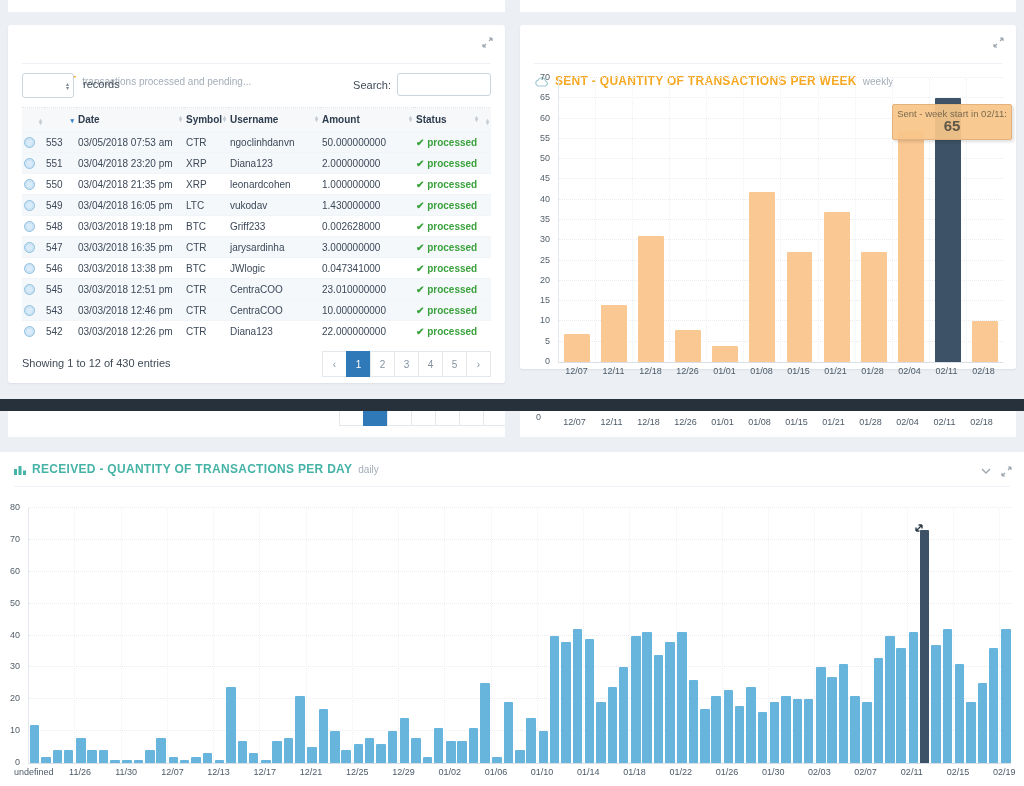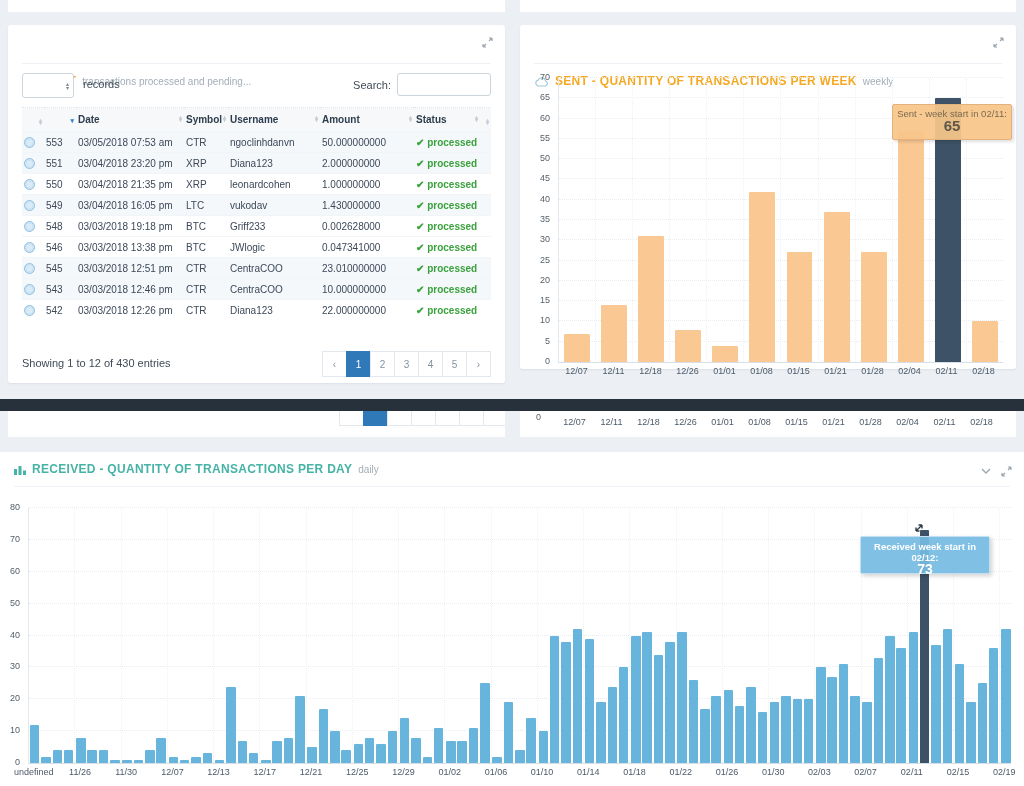--- a/index.html
+++ b/index.html
@@ -199,20 +199,30 @@
         <tr>
           <td><span class="rowicon"></span></td>
           <td>548</td>
           <td>03/03/2018 19:18 pm</td>
           <td>BTC</td>
           <td>Griff233</td>
           <td>0.002628000</td>
           <td><span class="ok">✔ processed</span></td>
           <td></td>
         </tr>
+        <tr class="stripe">
+          <td><span class="rowicon"></span></td>
+          <td>547</td>
+          <td>03/03/2018 16:35 pm</td>
+          <td>CTR</td>
+          <td>jarysardinha</td>
+          <td>3.000000000</td>
+          <td><span class="ok">✔ processed</span></td>
+          <td></td>
+        </tr>
         <tr>
           <td><span class="rowicon"></span></td>
           <td>546</td>
           <td>03/03/2018 13:38 pm</td>
           <td>BTC</td>
           <td>JWlogic</td>
           <td>0.047341000</td>
           <td><span class="ok">✔ processed</span></td>
           <td></td>
         </tr>
@@ -725,17 +735,13 @@
         <span class="xlab" style="left: 883.8px;">02/11</span>
         <span class="xlab" style="left: 930.012px;">02/15</span>
         <span class="xlab" style="left: 976.224px;">02/19</span>
       </div>
     </div>
 
   <svg width="12" height="12" viewBox="0 0 12 12" style="position:absolute;left:913px;top:70px;z-index:7;" stroke="#2e3b46" stroke-width="1.4" fill="none">
     <path d="M3 9 L9 3 M9 3 L9 6.5 M9 3 L5.5 3 M3 9 L3 5.5 M3 9 L6.5 9"></path>
   </svg>
 
-  <div class="tip tip-rec">
-    <div class="t">Received week start in 02/12:</div>
-    <div class="v">73</div>
-  </div>
 </div>
 
 </body></html>

